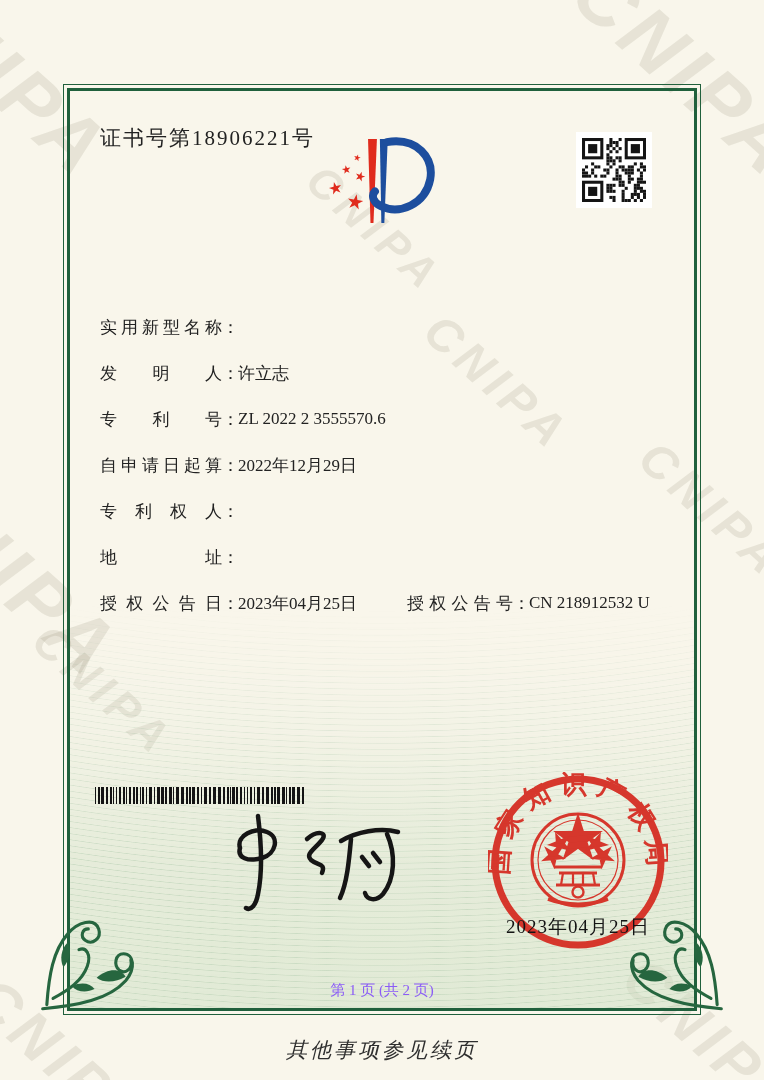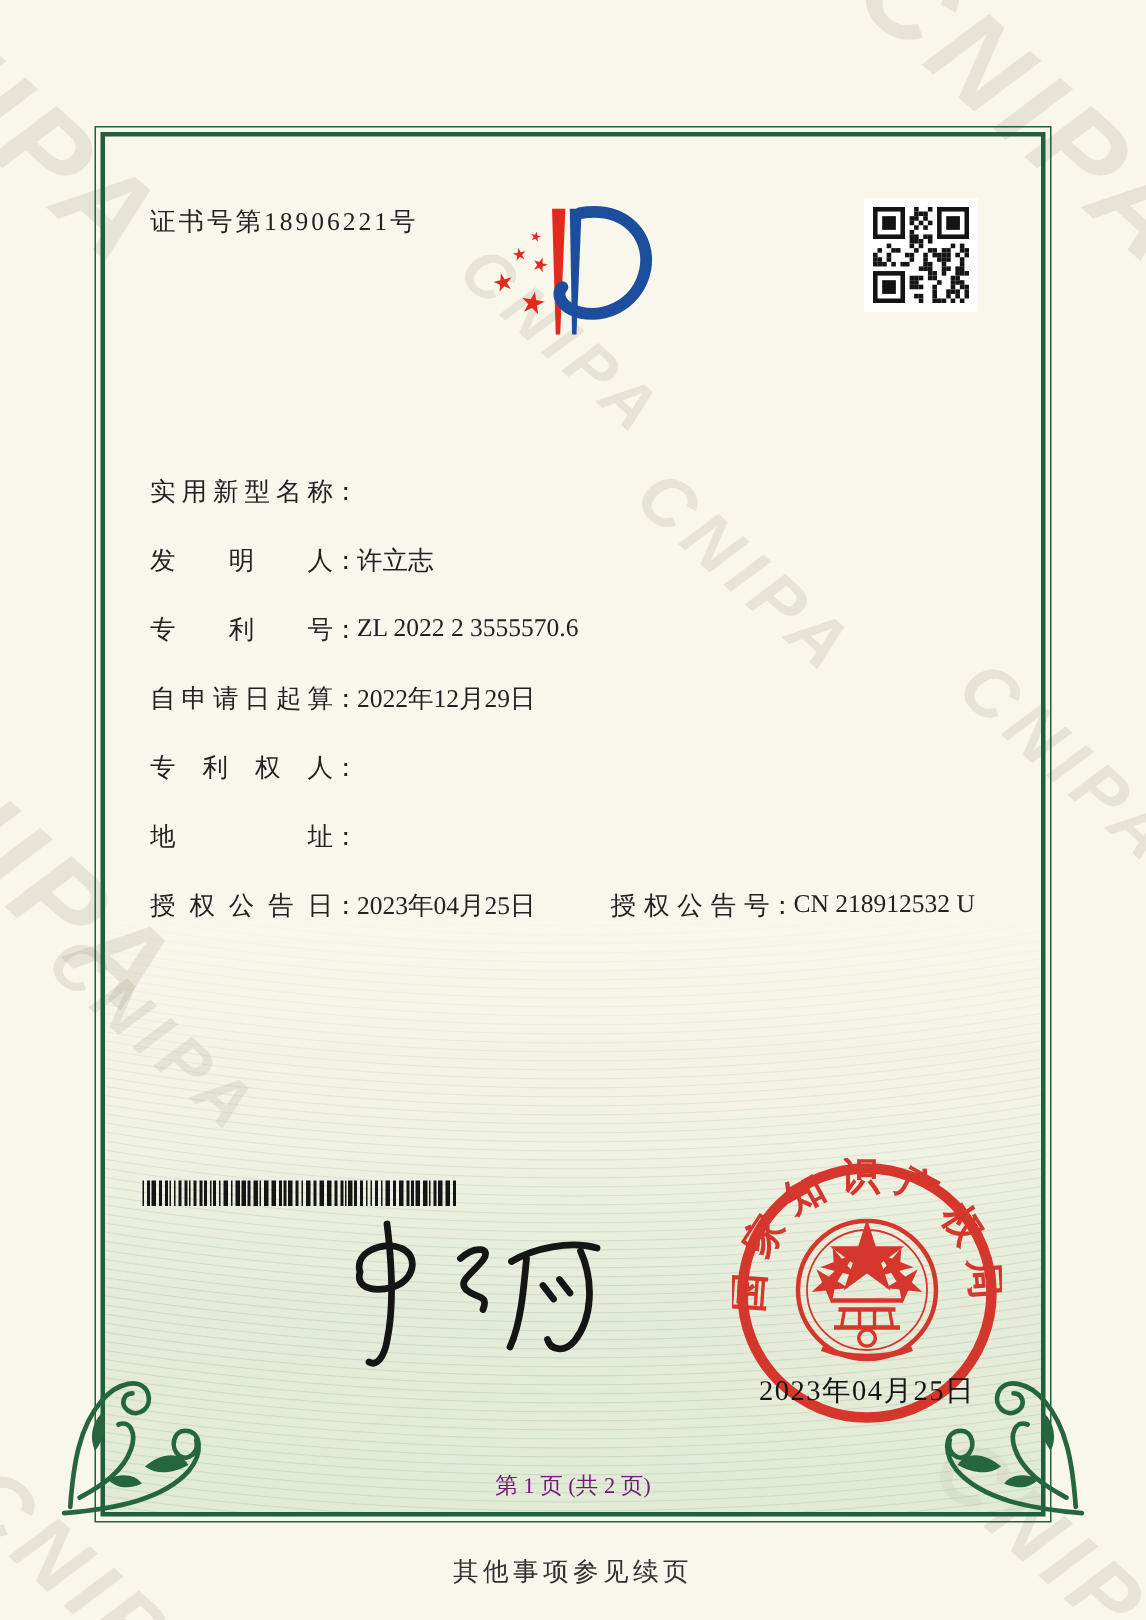--- a/index.html
+++ b/index.html
@@ -17,21 +17,21 @@
   .frame { position:absolute; left:63px; top:84px; width:638px; height:931px;
            border:1.5px solid #20603c; z-index:2; }
   .frame-inner { position:absolute; inset:3px; border:3px solid #20603c; }
   .guilloche { position:absolute; left:67px; top:88px; width:630px; height:923px; z-index:1;
      background:
        linear-gradient(to bottom, rgba(214,228,204,0) 55%, rgba(210,226,200,0.45) 78%, rgba(206,224,196,0.55) 100%),
        repeating-radial-gradient(circle at 50% -1300px, rgba(95,150,110,0) 0px, rgba(95,150,110,0) 4.6px, rgba(95,150,110,0.33) 5.2px, rgba(95,150,110,0) 6px);
      -webkit-mask:linear-gradient(to bottom, transparent 0%, transparent 56%, rgba(0,0,0,.6) 72%, #000 84%, #000 100%);
      mask:linear-gradient(to bottom, transparent 0%, transparent 56%, rgba(0,0,0,.6) 72%, #000 84%, #000 100%); }
 
-  .cert-no { position:absolute; left:100px; top:136px; font-size:17px; letter-spacing:2px; z-index:3; }
+  .cert-no { position:absolute; left:100px; top:124px; font-size:21px; letter-spacing:2px; z-index:3; }
   .logo { position:absolute; left:297px; top:136px; z-index:3; }
   .qr { position:absolute; left:576px; top:132px; width:76px; height:76px; background:#fff;
         padding:6px; z-index:3; }
   .doc-title { position:absolute; left:0; right:0; top:237px; text-align:center; font-size:40px;
         font-weight:700; letter-spacing:7px; color:#101010; z-index:3; }
 
   .fields { position:absolute; left:100px; top:304px; width:575px; z-index:3; font-size:17px; }
   .row { height:46px; display:flex; align-items:center; }
   .lbl { display:inline-block; width:122px; text-align:justify; text-align-last:justify; }
   .lbl2 { display:inline-block; width:106px; text-align:justify; text-align-last:justify; }
@@ -49,23 +49,23 @@
   .signer { position:absolute; left:100px; top:852px; z-index:3;
             font-family:"Liberation Sans","DejaVu Sans",sans-serif; font-size:18px; color:#1d1d1d; }
   .signer div { margin-bottom:14px; }
   .signature { position:absolute; left:210px; top:810px; z-index:3; }
 
   .seal { position:absolute; left:488px; top:772px; width:180px; height:180px; z-index:4; }
   .seal-date { position:absolute; left:488px; top:914px; width:180px; text-align:center;
                font-size:19px; color:#141414; z-index:5; letter-spacing:1px; }
 
   .page-info { position:absolute; left:0; right:0; top:981px; text-align:center; font-size:15px;
-               color:#701a75; z-index:3; }
-  .continuation { position:absolute; left:0; right:0; top:1036px; text-align:center; font-size:17px;
-               color:#2f2f2f; letter-spacing:3px; z-index:3; }
+               color:#8b5cf6; z-index:3; }
+  .continuation { position:absolute; left:0; right:0; top:1036px; text-align:center; font-size:21px;
+               color:#2f2f2f; letter-spacing:3px; z-index:3;font-style:italic; }
 
   .flourish { position:absolute; z-index:6; }
   .flourish.bl { left:36px; top:903px; }
   .flourish.br { right:36px; top:903px; transform:scaleX(-1); }
 </style>
 </head>
 <body>
 
 <div class="page">
 

